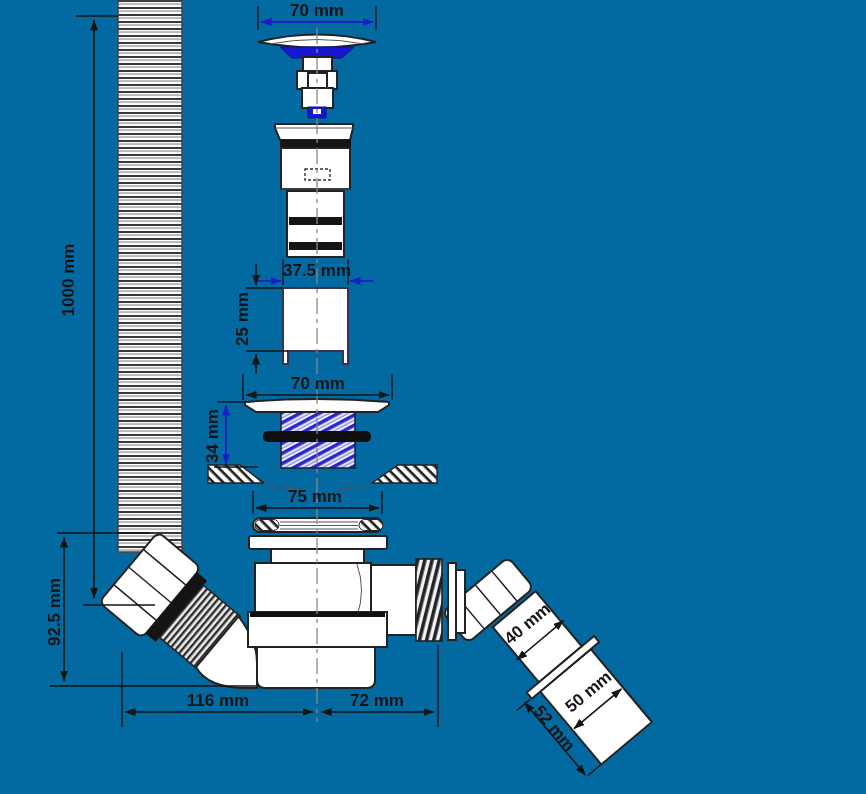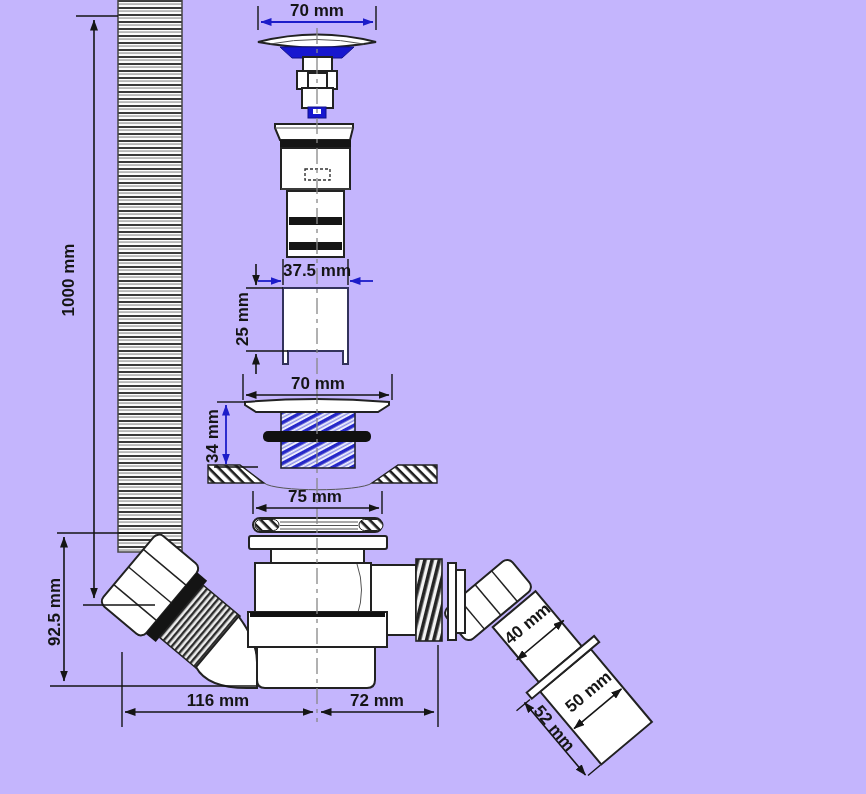--- a/index.html
+++ b/index.html
@@ -1,16 +1,16 @@
 <!DOCTYPE html>
 <html><head>
 <meta charset="utf-8">
 <style>
   html,body{margin:0;padding:0;background:#fff;}
-  .stage{position:relative;width:866px;height:794px;background:#c4b5fd;overflow:hidden;
+  .stage{position:relative;width:866px;height:794px;background:#0369a1;overflow:hidden;
          font-family:"Liberation Sans",sans-serif;}
   svg{position:absolute;left:0;top:0;}
   text{font-family:"Liberation Sans",sans-serif;font-weight:bold;font-size:17px;fill:#151515;}
   .dimline{stroke:#151515;stroke-width:1.6;fill:none;}
   .dimlineB{stroke:#1c1cc9;stroke-width:1.8;fill:none;}
   .ext{stroke:#151515;stroke-width:1.4;fill:none;}
   .part{stroke:#222;stroke-width:2;fill:#fff;}
   .thin{stroke:#555;stroke-width:1;fill:none;}
 </style>
 </head>

